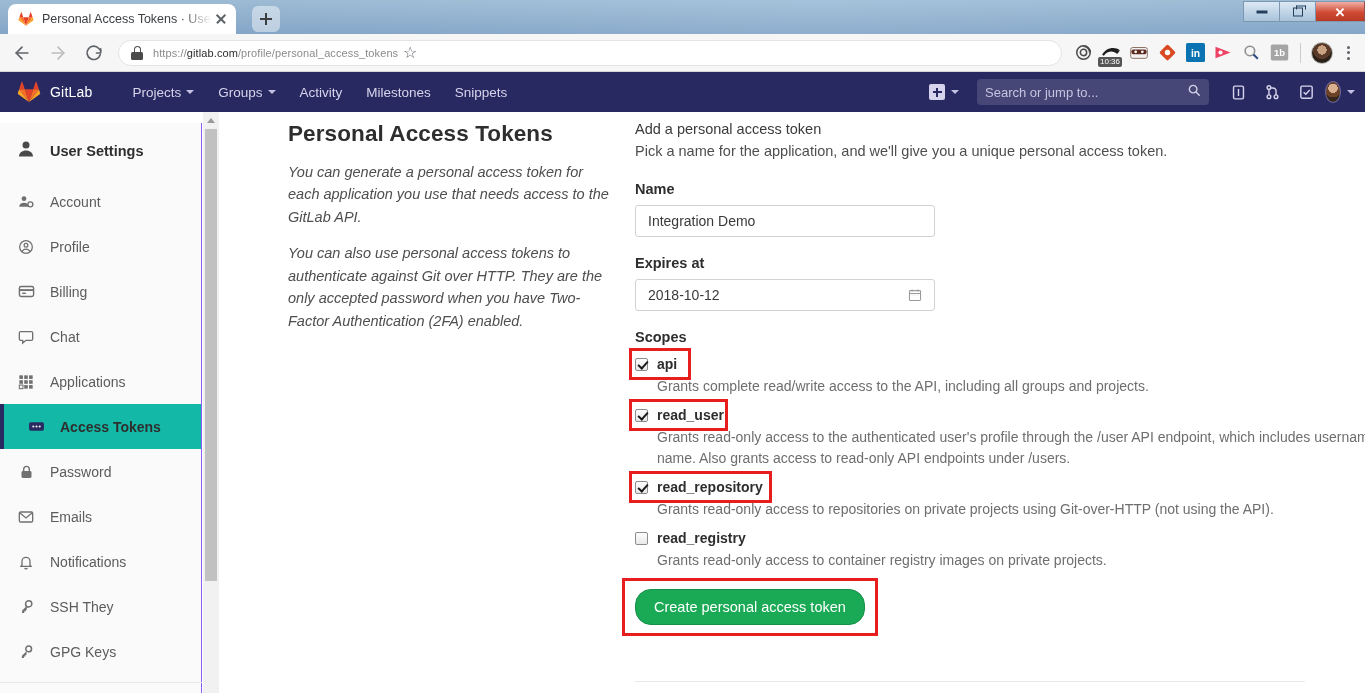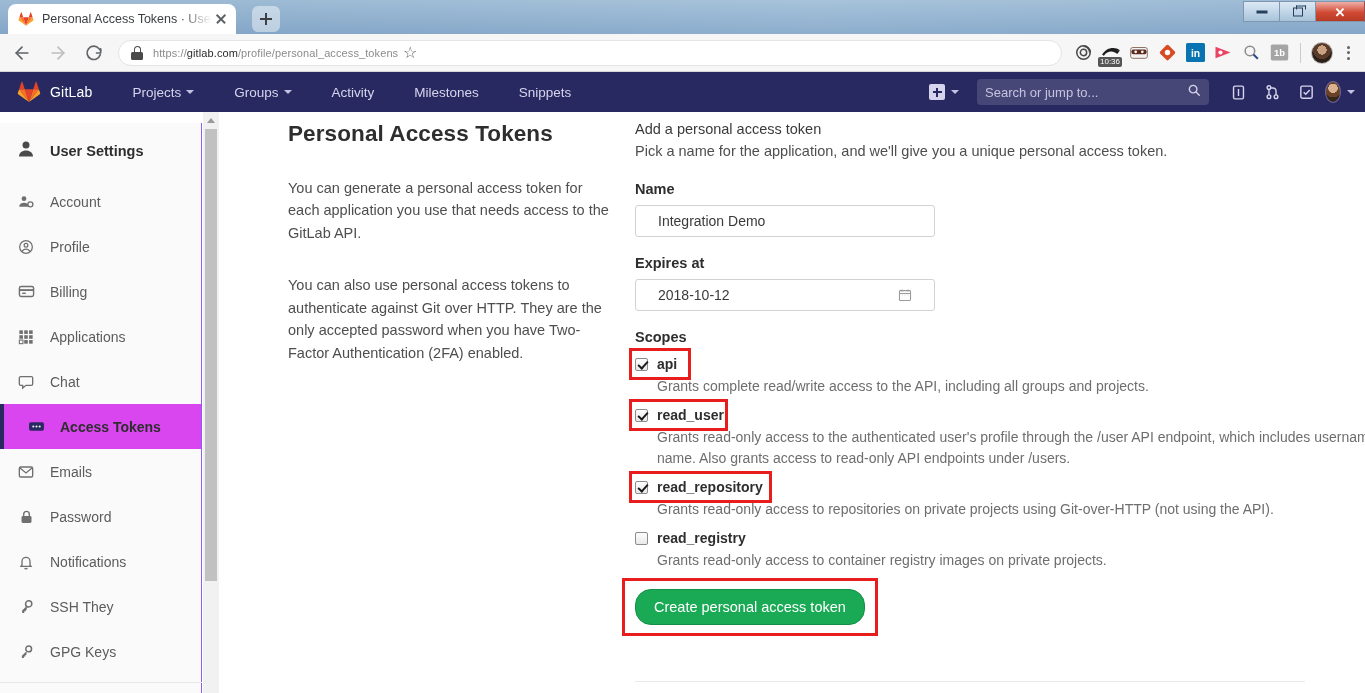--- a/index.html
+++ b/index.html
@@ -106,21 +106,21 @@
   .kebab i:nth-child(1) { top: 6px; } .kebab i:nth-child(2) { top: 11.5px; } .kebab i:nth-child(3) { top: 17px; }
 
   
   .gl-navbar {
     position: absolute; top: 72px; left: 0; width: 1365px; height: 40px;
     background: #292961; display: flex; align-items: center; color: #fff;
   }
   .gl-logo-wrap { display: flex; align-items: center; margin-left: 16px; }
   .gl-logo { width: 26px; height: 24px; position: relative; }
   .gl-brand { font-size: 14px; font-weight: 400; color: #fff; margin-left: 8px; letter-spacing: .2px; }
-  .gl-nav-items { display: flex; align-items: center; margin-left: 28px; gap: 16px; }
+  .gl-nav-items { display: flex; align-items: center; margin-left: 28px; gap: 0; }
   .gl-nav-item {
     font-size: 13.5px; color: #d6d4ec; padding: 0 12px; height: 40px;
     display: flex; align-items: center; gap: 5px; white-space: nowrap;
   }
   .caret { width: 0; height: 0; border-left: 4px solid transparent; border-right: 4px solid transparent; border-top: 4px solid #c4c1e4; }
   .gl-right { margin-left: auto; display: flex; align-items: center; gap: 4px; padding-right: 10px; }
   .plus-box { width: 16px; height: 16px; background: #d6d4ec; border-radius: 2px; position: relative; }
   .plus-box::before { content:""; position:absolute; left:3.5px; top:7.2px; width:9px; height:1.8px; background:#292961; }
   .plus-box::after  { content:""; position:absolute; left:7.1px; top:3.5px; width:1.8px; height:9px; background:#292961; }
   .gl-search {
@@ -144,49 +144,49 @@
     background: #fafafa; border-right: 1px solid #8b5cf6;
   }
   .sb-header { display: flex; align-items: center; height: 56px; padding-left: 16px; }
   .sb-header-title { font-size: 14.5px; color: #2e2e2e; font-weight: 600; margin-left: 14px; }
   .sb-item {
     display: flex; align-items: center; height: 45px; padding-left: 16px;
     font-size: 14px; color: #5c5c5c; position: relative;
   }
   .sb-item .sb-ico { width: 20px; flex: 0 0 20px; display: flex; align-items: center; justify-content: center; color: #707070; }
   .sb-item .sb-label { margin-left: 14px; white-space: nowrap; }
-  .sb-item.active { background: #d946ef; color: #2e2e2e; font-weight: 600; padding-left: 26px; }
+  .sb-item.active { background: #14b8a6; color: #2e2e2e; font-weight: 600; padding-left: 26px; }
   .sb-item.active::before {
     content: ""; position: absolute; left: 0; top: 0; width: 4px; height: 100%; background: #292961;
   }
   .sb-item.active .sb-ico { color: #292961; }
   .sb-divider { position: absolute; left: 0; bottom: 10px; width: 202px; height: 1px; background: #e8e8e8; }
 
   .sb-scrollbar { position: absolute; left: 203px; top: 0; width: 16px; height: 581px; background: #f1f1f1; }
   .sb-scroll-up {
     position: absolute; left: 0; top: 0; width: 16px; height: 16px; background: #f1f1f1;
     display: flex; align-items: center; justify-content: center;
   }
   .sb-scroll-up .arr { width: 0; height: 0; border-left: 4px solid transparent; border-right: 4px solid transparent; border-bottom: 5px solid #9a9a9a; }
   .sb-scroll-thumb { position: absolute; left: 2px; top: 17px; width: 12px; height: 452px; background: #c1c1c1; border-radius: 0; }
 
   
   .content { position: absolute; left: 220px; top: 0; right: 0; height: 581px; }
   .col-left { position: absolute; left: 68px; top: 9px; width: 328px; }
   .col-right { position: absolute; left: 415px; top: 9px; width: 890px; }
 
   .page-title { font-size: 22.5px; font-weight: 600; color: #2e2e2e; letter-spacing: .1px; }
-  .para { font-size: 14.5px; line-height: 1.55; color: #4e4e4e; margin-top: 30px; }
+  .para { font-size: 14.5px; line-height: 1.55; color: #4e4e4e; margin-top: 14px; font-style: italic; }
 
   .sec-title { font-size: 14.5px; color: #3a3a3a; margin-bottom: 6px; }
   .sec-sub   { font-size: 14.5px; color: #4e4e4e; margin-bottom: 22px; }
   .field-label { font-size: 14.5px; color: #2e2e2e; font-weight: 600; margin-bottom: 8px; }
   .text-input {
     width: 300px; height: 32px; border: 1px solid #d2d2d2; border-radius: 3px;
-    display: flex; align-items: center; padding: 0 22px; background: #fff;
+    display: flex; align-items: center; padding: 0 12px; background: #fff;
     font-size: 14px; color: #3a3a3a;
   }
   .text-input .val { flex: 1; }
   .cal-icon { width: 14px; height: 14px; flex: 0 0 14px; }
   .field-group { margin-bottom: 18px; }
 
   .scopes-title { font-size: 14.5px; color: #2e2e2e; font-weight: 600; margin-bottom: 9px; }
   .scope { position: relative; margin-bottom: 4px; }
   .scope-row { display: flex; align-items: center; height: 20px; }
   .cb {
@@ -458,74 +458,74 @@
               <rect x="2" y="5" width="20" height="14" rx="2.4"></rect>
               <line x1="2" y1="10" x2="22" y2="10" stroke-width="2.6"></line>
               <line x1="6" y1="14.5" x2="11" y2="14.5"></line>
             </svg>
         </span>
         <span class="sb-label">Billing</span>
       </div>
 
       <div class="sb-item">
         <span class="sb-ico">
+          <svg width="16" height="16" viewBox="0 0 24 24" fill="none" stroke="currentColor" stroke-width="2">
+              <path d="M20 4H4a2 2 0 0 0-2 2v9a2 2 0 0 0 2 2h3v4l5-4h8a2 2 0 0 0 2-2V6a2 2 0 0 0-2-2z"></path>
+            </svg>
+        </span>
+        <span class="sb-label">Chat</span>
+      </div>
+
+      <div class="sb-item">
+        <span class="sb-ico">
           <svg width="16" height="16" viewBox="0 0 24 24" fill="currentColor">
               <rect x="2" y="2" width="5.4" height="5.4"></rect>
               <rect x="9.3" y="2" width="5.4" height="5.4"></rect>
               <rect x="16.6" y="2" width="5.4" height="5.4"></rect>
               <rect x="2" y="9.3" width="5.4" height="5.4"></rect>
               <rect x="9.3" y="9.3" width="5.4" height="5.4"></rect>
               <rect x="16.6" y="9.3" width="5.4" height="5.4"></rect>
               <rect x="2" y="16.6" width="5.4" height="5.4" fill="none" stroke="currentColor" stroke-width="1.6"></rect>
               <rect x="9.3" y="16.6" width="5.4" height="5.4"></rect>
               <rect x="16.6" y="16.6" width="5.4" height="5.4"></rect>
             </svg>
         </span>
         <span class="sb-label">Applications</span>
       </div>
 
-      <div class="sb-item">
-        <span class="sb-ico">
-          <svg width="16" height="16" viewBox="0 0 24 24" fill="none" stroke="currentColor" stroke-width="2">
-              <path d="M20 4H4a2 2 0 0 0-2 2v9a2 2 0 0 0 2 2h3v4l5-4h8a2 2 0 0 0 2-2V6a2 2 0 0 0-2-2z"></path>
-            </svg>
-        </span>
-        <span class="sb-label">Chat</span>
-      </div>
-
       <div class="sb-item active">
         <span class="sb-ico">
           <svg width="17" height="17" viewBox="0 0 24 24">
               <rect x="1.5" y="6" width="21" height="12" rx="2.4" fill="currentColor"></rect>
               <circle cx="7.5" cy="12" r="1.5" fill="#f0f0f0"></circle>
               <circle cx="12" cy="12" r="1.5" fill="#f0f0f0"></circle>
               <circle cx="16.5" cy="12" r="1.5" fill="#f0f0f0"></circle>
             </svg>
         </span>
         <span class="sb-label">Access Tokens</span>
       </div>
 
       <div class="sb-item">
         <span class="sb-ico">
+          <svg width="15" height="16" viewBox="0 0 24 24">
+              <rect x="4" y="10.5" width="16" height="11" rx="2.2" fill="currentColor"></rect>
+              <path d="M7.5 10.5V7.5a4.5 4.5 0 0 1 9 0v3" fill="none" stroke="currentColor" stroke-width="2.2"></path>
+            </svg>
+        </span>
+        <span class="sb-label">Password</span>
+      </div>
+
+      <div class="sb-item">
+        <span class="sb-ico">
           <svg width="16" height="16" viewBox="0 0 24 24" fill="none" stroke="currentColor" stroke-width="2">
               <rect x="2" y="4.5" width="20" height="15" rx="2"></rect>
               <polyline points="3 6 12 13.5 21 6"></polyline>
             </svg>
         </span>
         <span class="sb-label">Emails</span>
-      </div>
-
-      <div class="sb-item">
-        <span class="sb-ico">
-          <svg width="15" height="16" viewBox="0 0 24 24">
-              <rect x="4" y="10.5" width="16" height="11" rx="2.2" fill="currentColor"></rect>
-              <path d="M7.5 10.5V7.5a4.5 4.5 0 0 1 9 0v3" fill="none" stroke="currentColor" stroke-width="2.2"></path>
-            </svg>
-        </span>
-        <span class="sb-label">Password</span>
       </div>
 
       <div class="sb-item">
         <span class="sb-ico">
           <svg width="16" height="16" viewBox="0 0 24 24" fill="none" stroke="currentColor" stroke-width="2">
               <path d="M18 16.5V11a6 6 0 0 0-12 0v5.5L4.5 18.5h15z"></path>
               <path d="M10 21a2.2 2.2 0 0 0 4 0"></path>
             </svg>
         </span>
         <span class="sb-label">Notifications</span>

